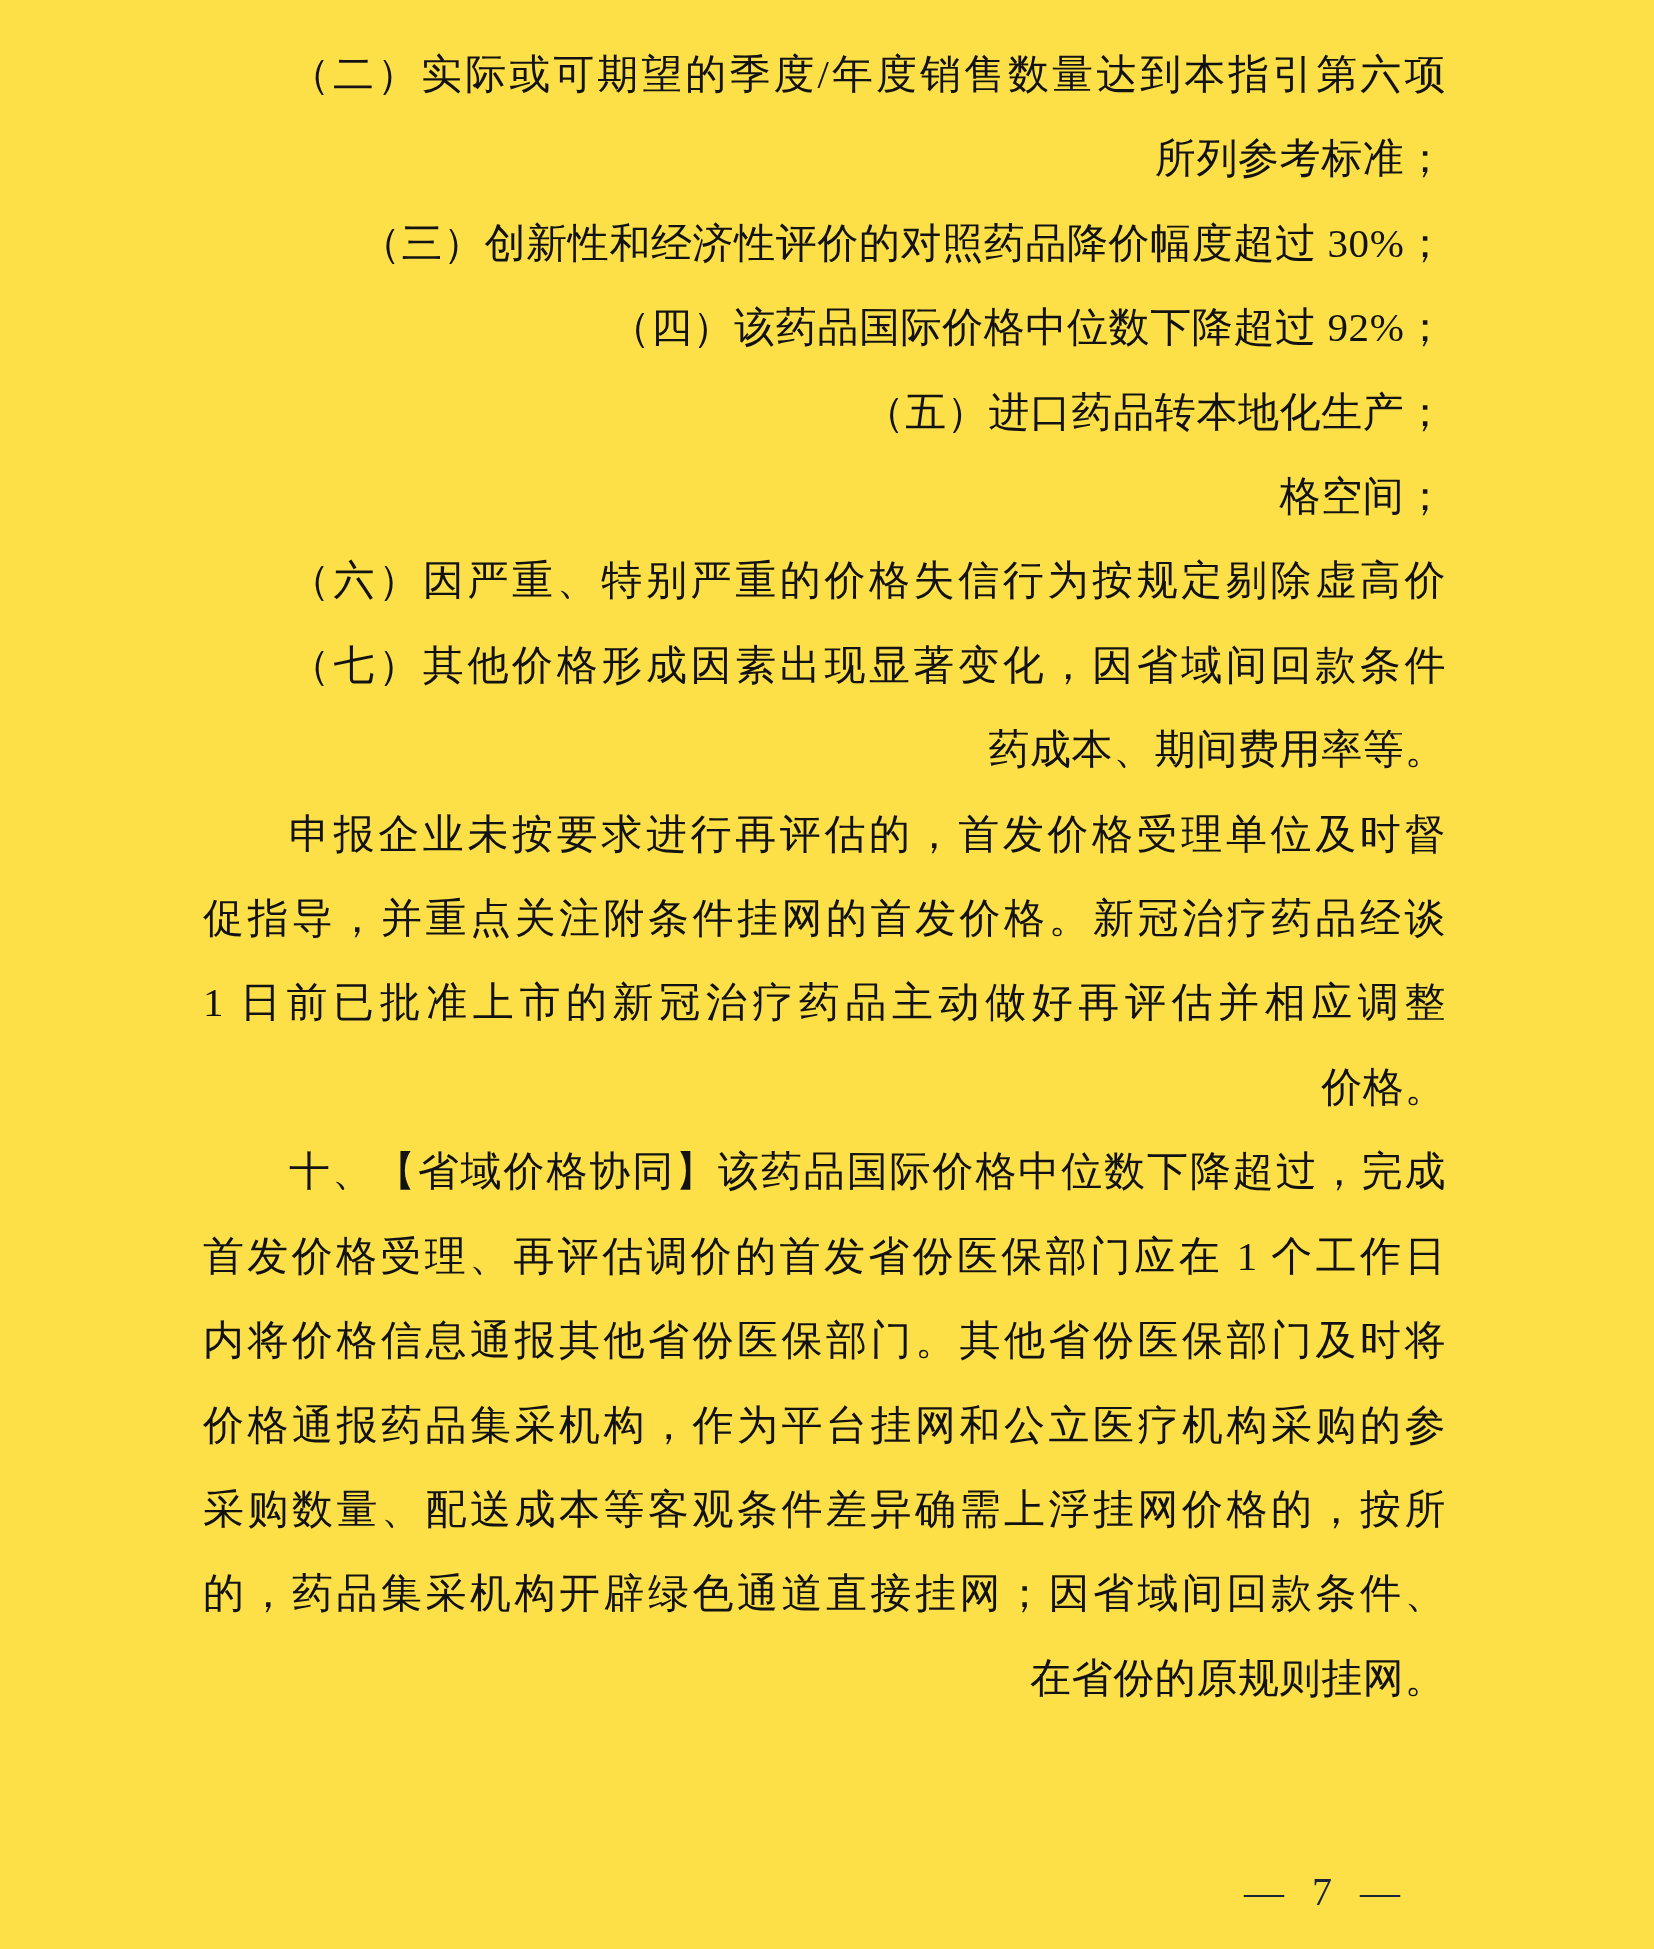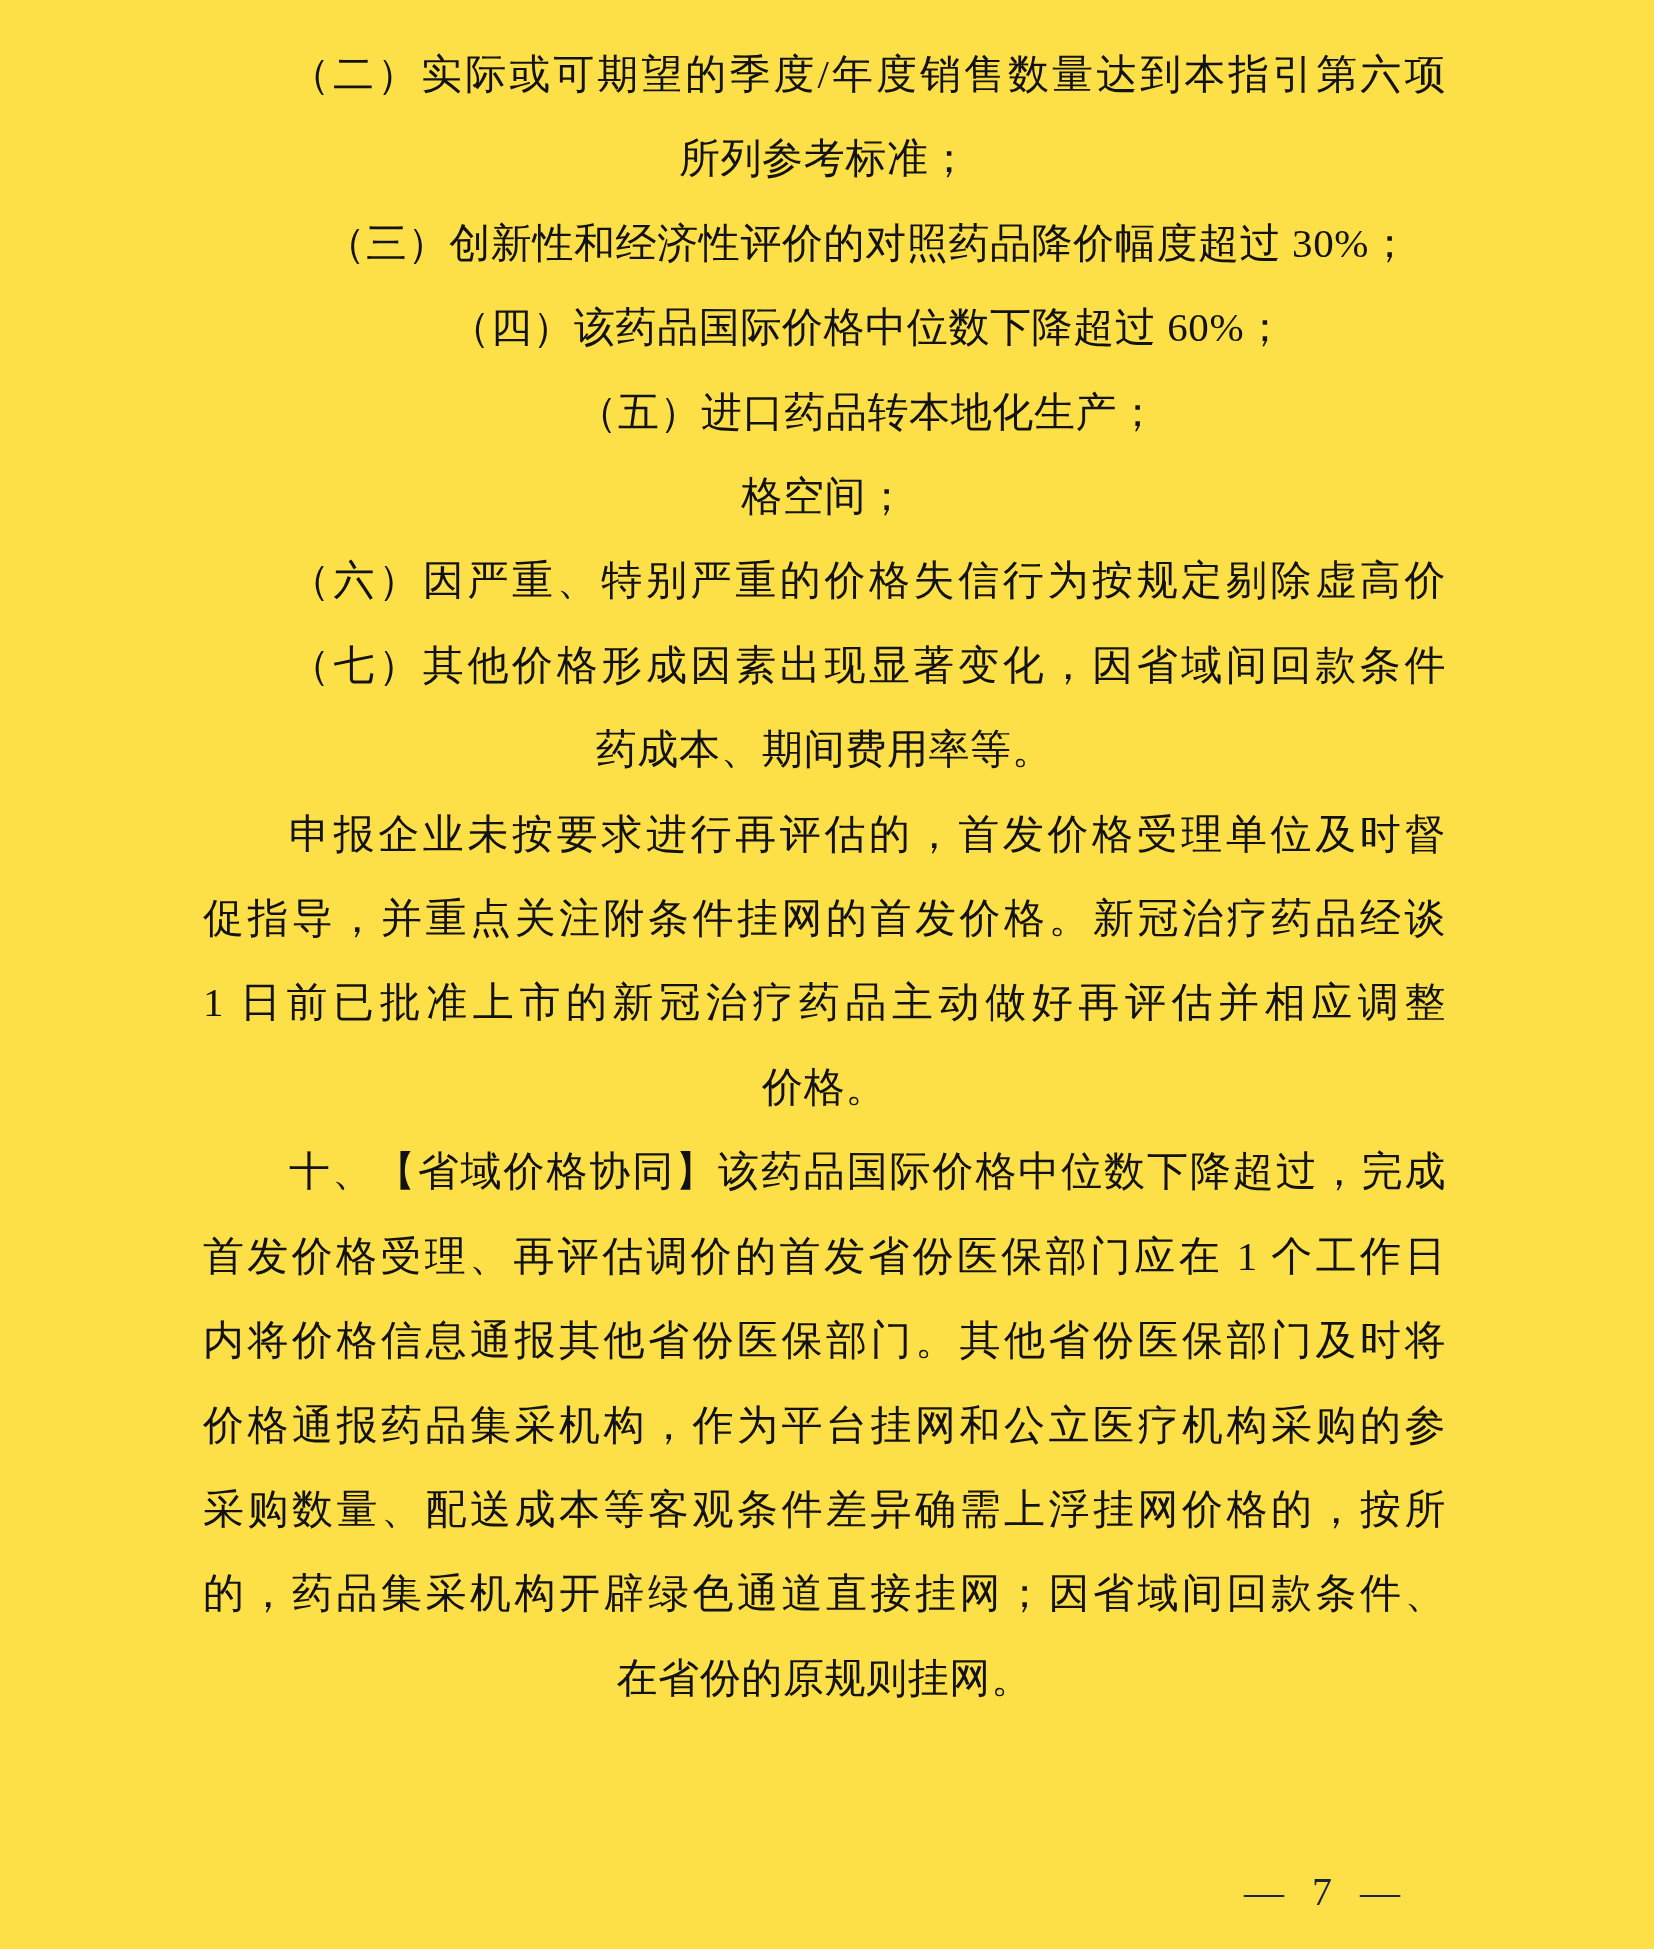--- a/index.html
+++ b/index.html
@@ -20,21 +20,21 @@
     position: absolute;
     left: 203px;
     top: 32px;
     width: 1243px;
   }
   .line {
     font-size: 41px;
     line-height: 84.4px;
     letter-spacing: 0.6px;
     white-space: nowrap;
-    text-align: center;
+    text-align: right;
   }
   
   .line.full {
     white-space: normal;
     text-align: justify;
     text-align-last: justify;
   }
   .line.indent {
     padding-left: 86px;
   }
@@ -58,21 +58,21 @@
   }
 </style>
 </head>
 <body>
 
 <div class="page">
   <div class="text-block">
     <div class="line indent full"><span>（二）实际或可期望的季度/年度销售数量达到本指引第六项</span></div>
     <div class="line"><span>所列参考标准；</span></div>
     <div class="line indent"><span>（三）创新性和经济性评价的对照药品降价幅度超过 30%；</span></div>
-    <div class="line indent"><span>（四）该药品国际价格中位数下降超过 60%；</span></div>
+    <div class="line indent"><span>（四）该药品国际价格中位数下降超过 92%；</span></div>
     <div class="line indent"><span>（五）进口药品转本地化生产；</span></div>
     <div class="line"><span>格空间；</span></div>
     <div class="line indent full"><span>（六）因严重、特别严重的价格失信行为按规定剔除虚高价</span></div>
     <div class="line indent full"><span>（七）其他价格形成因素出现显著变化，因省域间回款条件</span></div>
     <div class="line"><span>药成本、期间费用率等。</span></div>
     <div class="line indent full"><span>申报企业未按要求进行再评估的，首发价格受理单位及时督</span></div>
     <div class="line full"><span>促指导，并重点关注附条件挂网的首发价格。新冠治疗药品经谈</span></div>
     <div class="line full"><span>1 日前已批准上市的新冠治疗药品主动做好再评估并相应调整</span></div>
     <div class="line"><span>价格。</span></div>
     <div class="line indent full"><span class="bold-head">十、【省域价格协同】</span><span>该药品国际价格中位数下降超过，完成</span></div>

